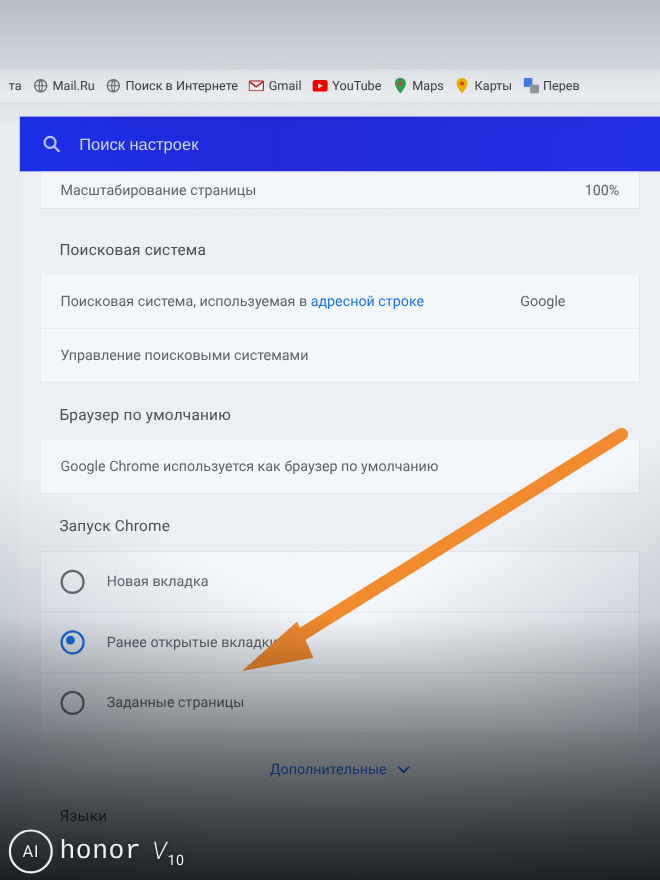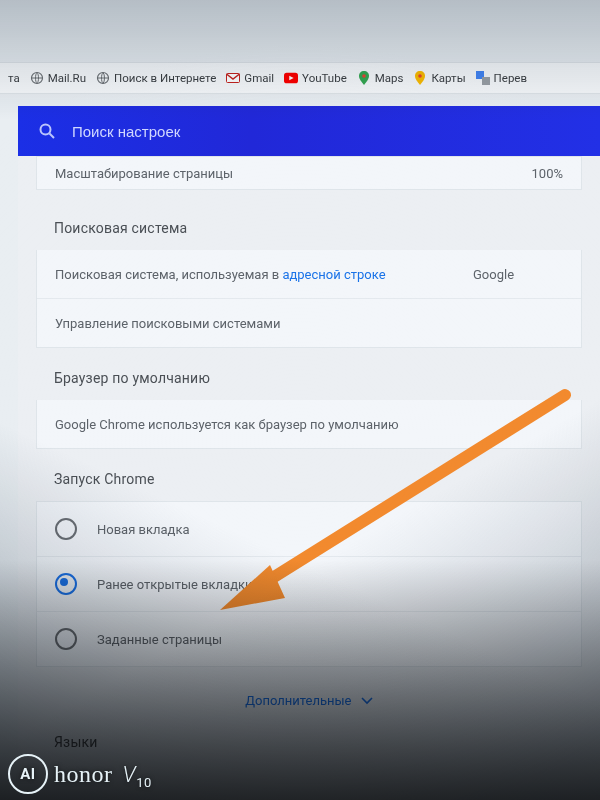--- a/index.html
+++ b/index.html
@@ -66,23 +66,23 @@
 
   
   .arrow-wrap { position:absolute; inset:0; pointer-events:none; z-index:40; }
   .arrow-wrap svg { position:absolute; left:0; top:0; }
 
   
   .wm { position:absolute; left:8px; bottom:6px; z-index:60; color:#e6f2f7;
     font-size:24px; letter-spacing:0.5px; display:flex; align-items:center; gap:4px;
     text-shadow:0 0 4px rgba(0,0,0,0.6);}
   .wm .ai { width:36px; height:36px; border:2px solid #e6f2f7; border-radius:50%;
-    display:flex; align-items:center; justify-content:center; font-size:15px; font-weight:700;
+    display:flex; align-items:center; justify-content:center; font-size:15px; font-weight:400;
     margin-right:2px; }
-  .wm .thin { font-weight:200; font-family:Liberation Serif, serif; }
+  .wm .thin { font-weight:200; font-family:Liberation Mono, monospace; }
   .wm .mv { font-size:22px; font-weight:300; }
   .wm .sub { font-size:13px; margin-left:-4px; align-self:flex-end; margin-bottom:4px; }
 </style>
 </head>
 <body>
 
 <div class="screen">
   <div class="page">
 
     <div class="bookmarks">

